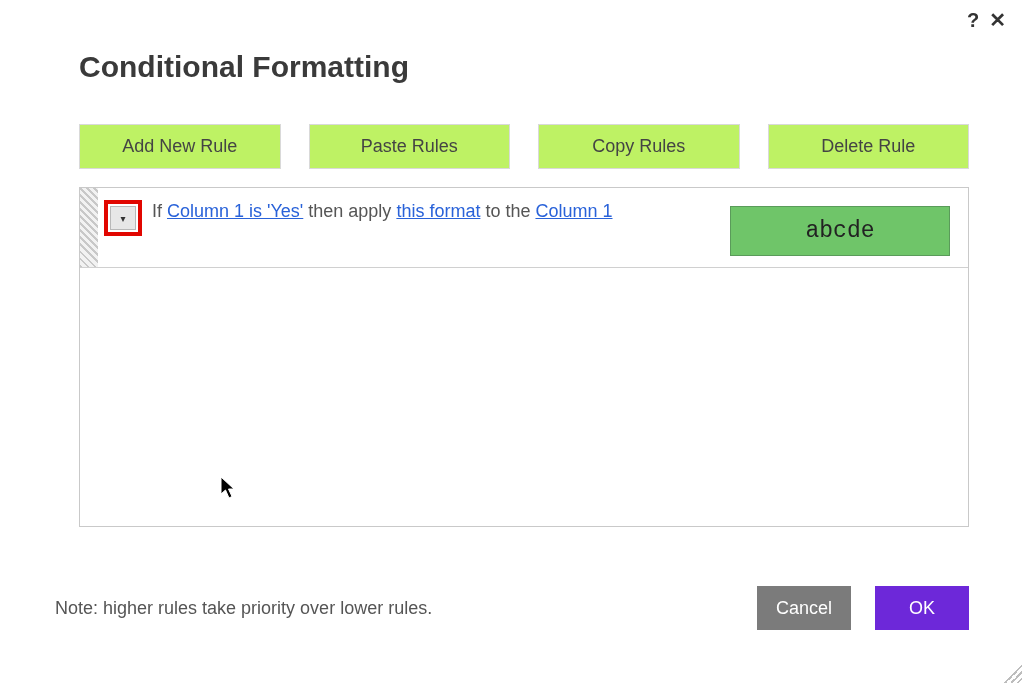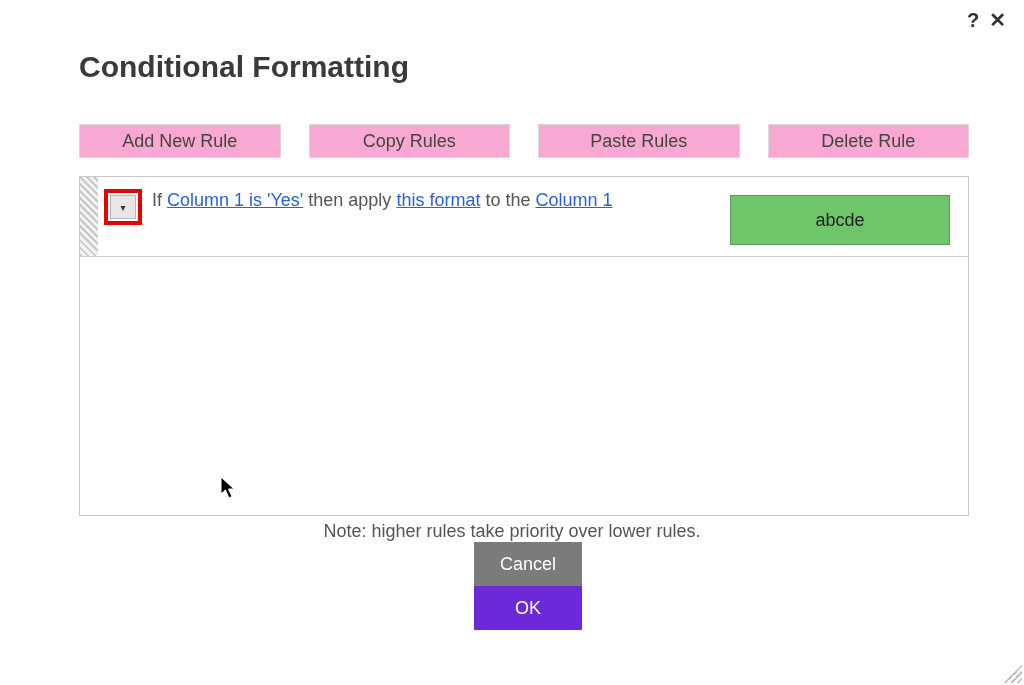--- a/index.html
+++ b/index.html
@@ -48,22 +48,22 @@
     margin: 0 0 40px 0;
   }
 
   .toolbar {
     display: flex;
     gap: 28px;
     margin-bottom: 18px;
   }
   .toolbar button {
     flex: 1 1 0;
-    height: 34px;
-    background: #f9a8d4;
+    height: 45px;
+    background: #bef264;
     border: 1px solid #d9d9d9;
     font-size: 18px;
     color: #444;
     cursor: pointer;
   }
 
   .rules-panel {
     border: 1px solid #c9c9c9;
     width: 100%;
     height: 340px;
@@ -135,43 +135,43 @@
 
   .format-preview {
     flex: 0 0 auto;
     width: 218px;
     height: 48px;
     margin: 8px 8px 0 auto;
     border: 1px solid #5a9b5a;
     display: flex;
     align-items: center;
     justify-content: center;
-    font-size: 18px;
+    font-size: 23px;
+    font-family: Liberation Mono, monospace;
   }
 
   .footer {
     position: absolute;
     left: 55px;
     right: 55px;
     bottom: 55px;
     display: flex;
     align-items: center;
-    flex-direction: column;
   }
   .footer-note {
     font-size: 18px;
     color: #555;
   }
   .footer-spacer { flex: 1 1 auto; }
   .footer button {
-    width: 108px;
+    width: 94px;
     height: 44px;
     font-size: 18px;
     border: none;
-    margin-left: 32px;
+    margin-left: 24px;
     cursor: pointer;
   }
   .btn-cancel {
     background: #7b7b7b;
     color: #fff;
   }
   .btn-ok {
     background: #6d28d9;
     color: #fff;
   }
@@ -211,22 +211,22 @@
   <span class="help-icon">?</span>
   <span class="close-icon">✕</span>
 </div>
 
 <div class="dialog">
 
   <h1 class="dialog-title">Conditional Formatting</h1>
 
   <div class="toolbar">
     <button>Add New Rule</button>
+    <button>Paste Rules</button>
     <button>Copy Rules</button>
-    <button>Paste Rules</button>
     <button>Delete Rule</button>
   </div>
 
   <div class="rules-panel">
     <div class="rule-row">
       <div class="rule-handle"></div>
 
       <div class="rule-body">
         <span class="rule-menu-highlight">
           <button class="rule-menu-button">

